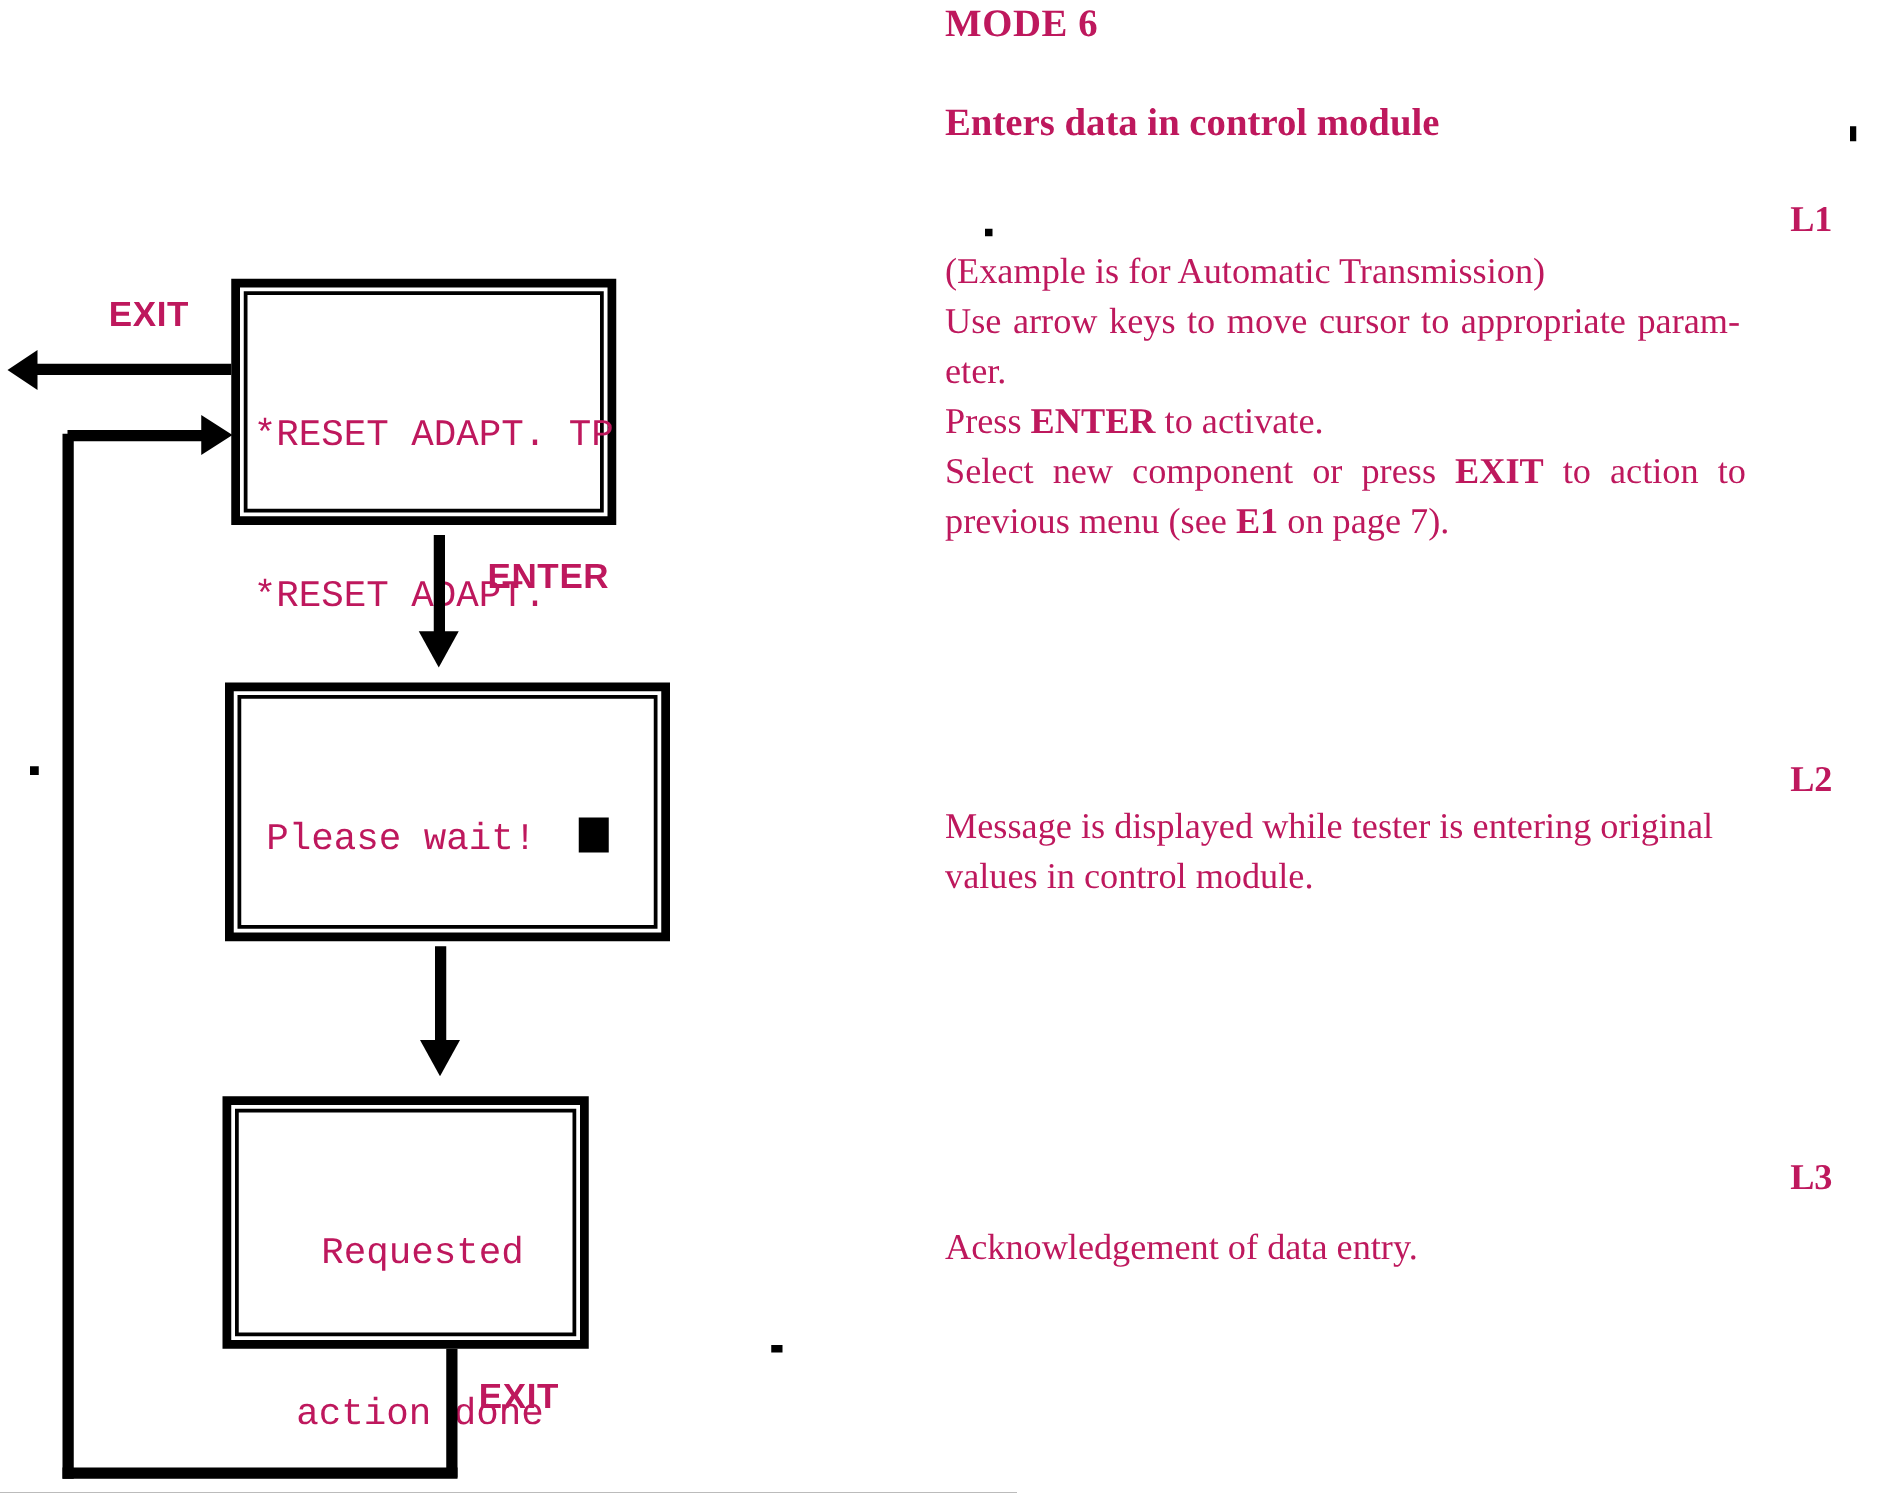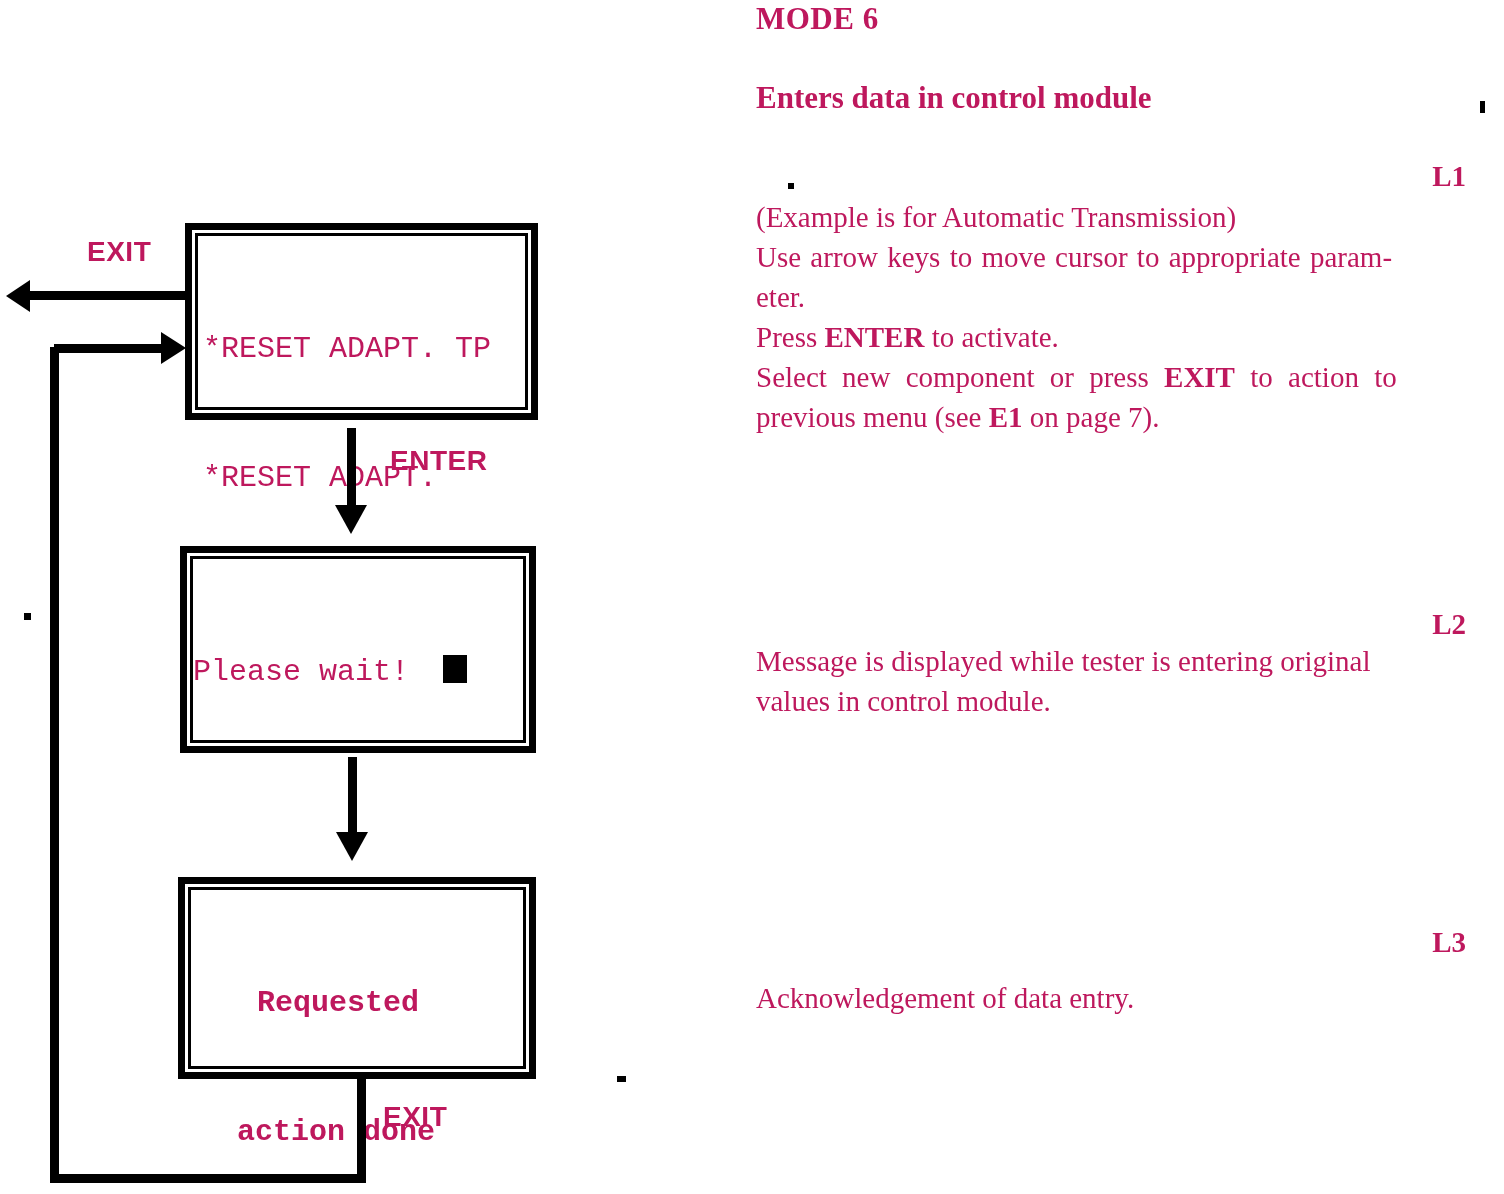--- a/index.html
+++ b/index.html
@@ -9,27 +9,27 @@
     font-family:"Liberation Serif", serif;
   }
 
   
   .lcd { position:absolute; border:7px solid #000; background:#fff; box-sizing:border-box; }
   .lcd-inner {
     position:absolute; inset:3px; border:3px solid #000;
     font-family:"Liberation Mono","DejaVu Sans Mono",monospace;
     font-size:30px; line-height:43px; white-space:pre; padding-top:6px;
   }
-  .lcd1 { left:185px; top:223px; width:353px; height:197px; }
+  .lcd1 { left:185px; top:223px; width:308px; height:197px; }
   .lcd2 { left:180px; top:546px; width:356px; height:207px; }
-  .lcd3 { left:178px; top:877px; width:358px; height:202px;font-weight:bold; }
+  .lcd3 { left:178px; top:877px; width:293px; height:202px; }
   .lcd-line { height:43px; }
   .s1-l1, .s1-l2 { padding-left:5px; }
   .s1-l3 { padding-left:23px; }
-  .s2-l1 { }
+  .s2-l1 { padding-left:20px; }
   .s2-l2 { padding-left:61px; }
   .s2-l3 { padding-left:0px; }
   .s3-l1 { padding-left:66px; }
   .s3-l2 { padding-left:46px; }
   .cursor {
     display:inline-block; width:24px; height:28px; background:#000;
     margin-left:34px; transform:translateY(3px);
   }
 
   

